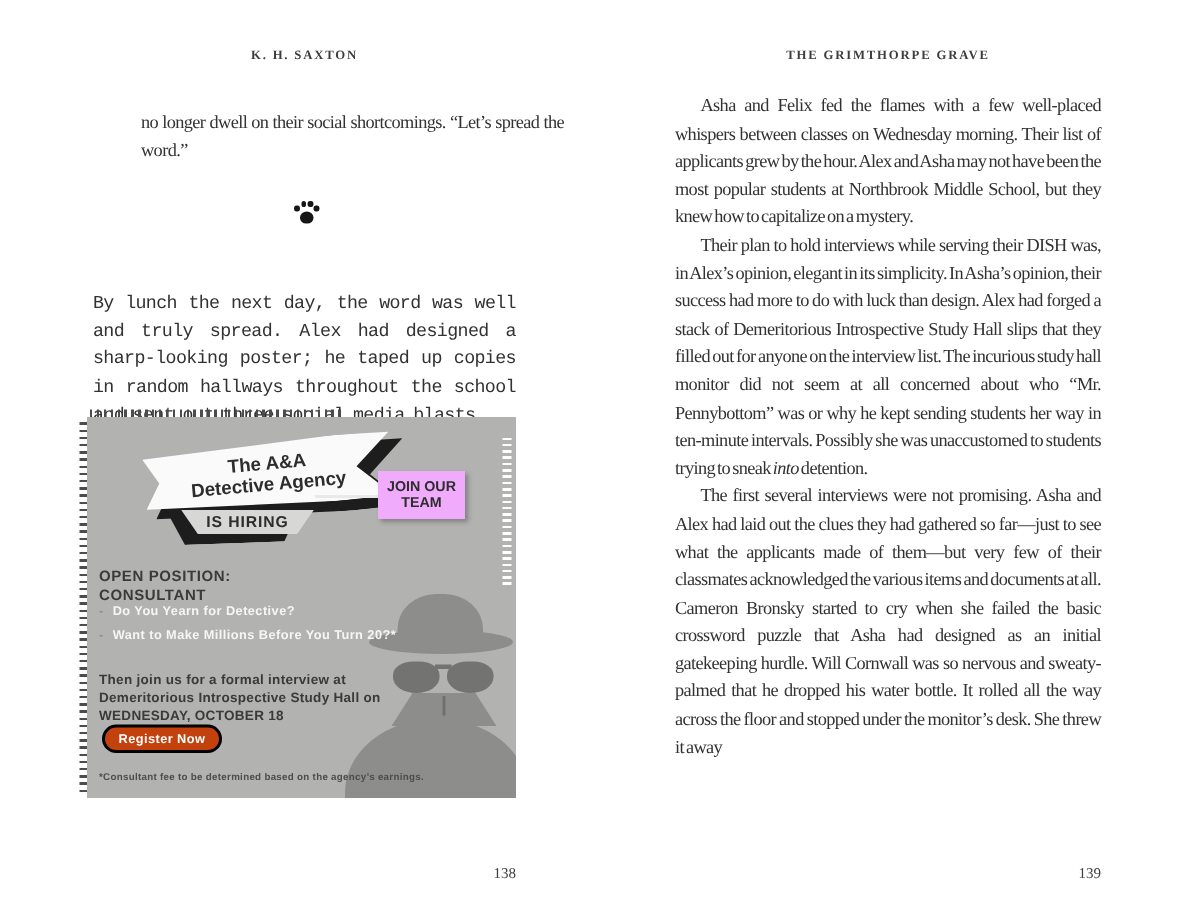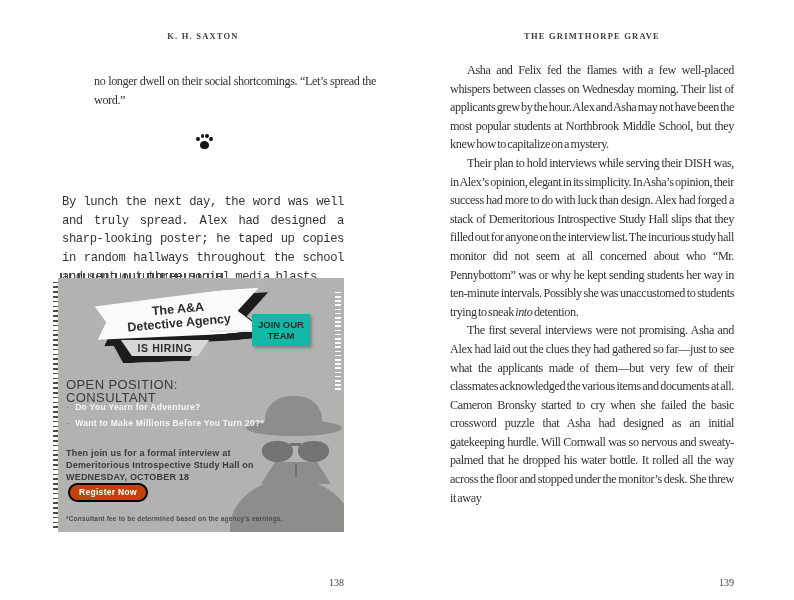--- a/index.html
+++ b/index.html
@@ -45,24 +45,24 @@
   .ribbon{position:absolute;left:38px;top:16px;width:165px;height:44px;background:#fafafa;
     clip-path:polygon(0% 12%,78% 0%,100% 2%,86% 50%,100% 98%,78% 100%,0% 88%,6% 50%);
     transform:rotate(-5deg);display:flex;flex-direction:column;justify-content:center;
     align-items:center;font-weight:bold;font-size:12.5px;line-height:14px;color:#2d2d2d;}
   .hiring-shadow{position:absolute;left:56px;top:61px;width:92px;height:22px;background:#1d1d1d;
     clip-path:polygon(2% 0,98% 0,86% 100%,14% 100%);transform:rotate(-2deg) translate(-4px,1px);}
   .hiring-tag{position:absolute;left:61px;top:62px;width:92px;height:16px;background:#d7d7d6;
     clip-path:polygon(2% 0,98% 0,86% 100%,14% 100%);display:flex;justify-content:center;
     align-items:center;font-weight:bold;font-size:10.5px;letter-spacing:.6px;color:#2d2d2d;}
   .connector{position:absolute;left:152px;top:52px;width:44px;height:2px;background:#e9e9e8;}
-  .join-tag{position:absolute;left:194px;top:36px;width:58px;height:32px;background:#14b8a6;
+  .join-tag{position:absolute;left:194px;top:36px;width:58px;height:32px;background:#f0abfc;
     box-shadow:2px 2px 3px rgba(40,40,40,.35);display:flex;justify-content:center;align-items:center;
     text-align:center;font-weight:bold;font-size:9.5px;line-height:11px;color:#2d2d2d;}
-  .open-pos{position:absolute;left:8px;top:100px;font-weight:normal;font-size:13px;
+  .open-pos{position:absolute;left:8px;top:100px;font-weight:bold;font-size:10px;
     line-height:13px;letter-spacing:.4px;color:#3a3a3a;}
   .bullets{position:absolute;left:8px;top:124px;margin:0;padding:0;list-style:none;}
   .bullets li{margin:0 0 6px 0;font-weight:bold;font-size:8.5px;letter-spacing:.3px;color:#f6f6f5;}
   .bullets .dash{color:#8f8f8e;margin-right:6px;font-weight:bold;}
   .interview{position:absolute;left:8px;top:169px;font-weight:bold;font-size:9px;
     line-height:12px;letter-spacing:.2px;color:#3a3a3a;}
   .register-btn{position:absolute;left:10px;top:205px;padding:2px 9px 3px 9px;
     background:#c2410c;border:2px solid #000000;border-radius:10px;
     font-weight:bold;font-size:8.5px;color:#ffffff;letter-spacing:.3px;}
   .fine-print{position:absolute;left:8px;top:237px;font-weight:bold;font-size:6.5px;
@@ -124,21 +124,21 @@
     <div class="hiring-tag">IS HIRING</div>
     <div class="connector"></div>
     <div class="join-tag">JOIN OUR TEAM</div>
 
     <div class="open-pos">
       <div>OPEN POSITION:</div>
       <div>CONSULTANT</div>
     </div>
 
     <ul class="bullets">
-      <li><span class="dash">-</span><span>Do You Yearn for Adventure?</span></li>
+      <li><span class="dash">-</span><span>Do You Yearn for Detective?</span></li>
       <li><span class="dash">-</span><span>Want to Make Millions Before You Turn 20?*</span></li>
     </ul>
 
     <div class="interview">
       <div>Then join us for a formal interview at</div>
       <div>Demeritorious Introspective Study Hall on</div>
       <div>WEDNESDAY, OCTOBER 18</div>
     </div>
 
     <div class="register-btn">Register Now</div>

